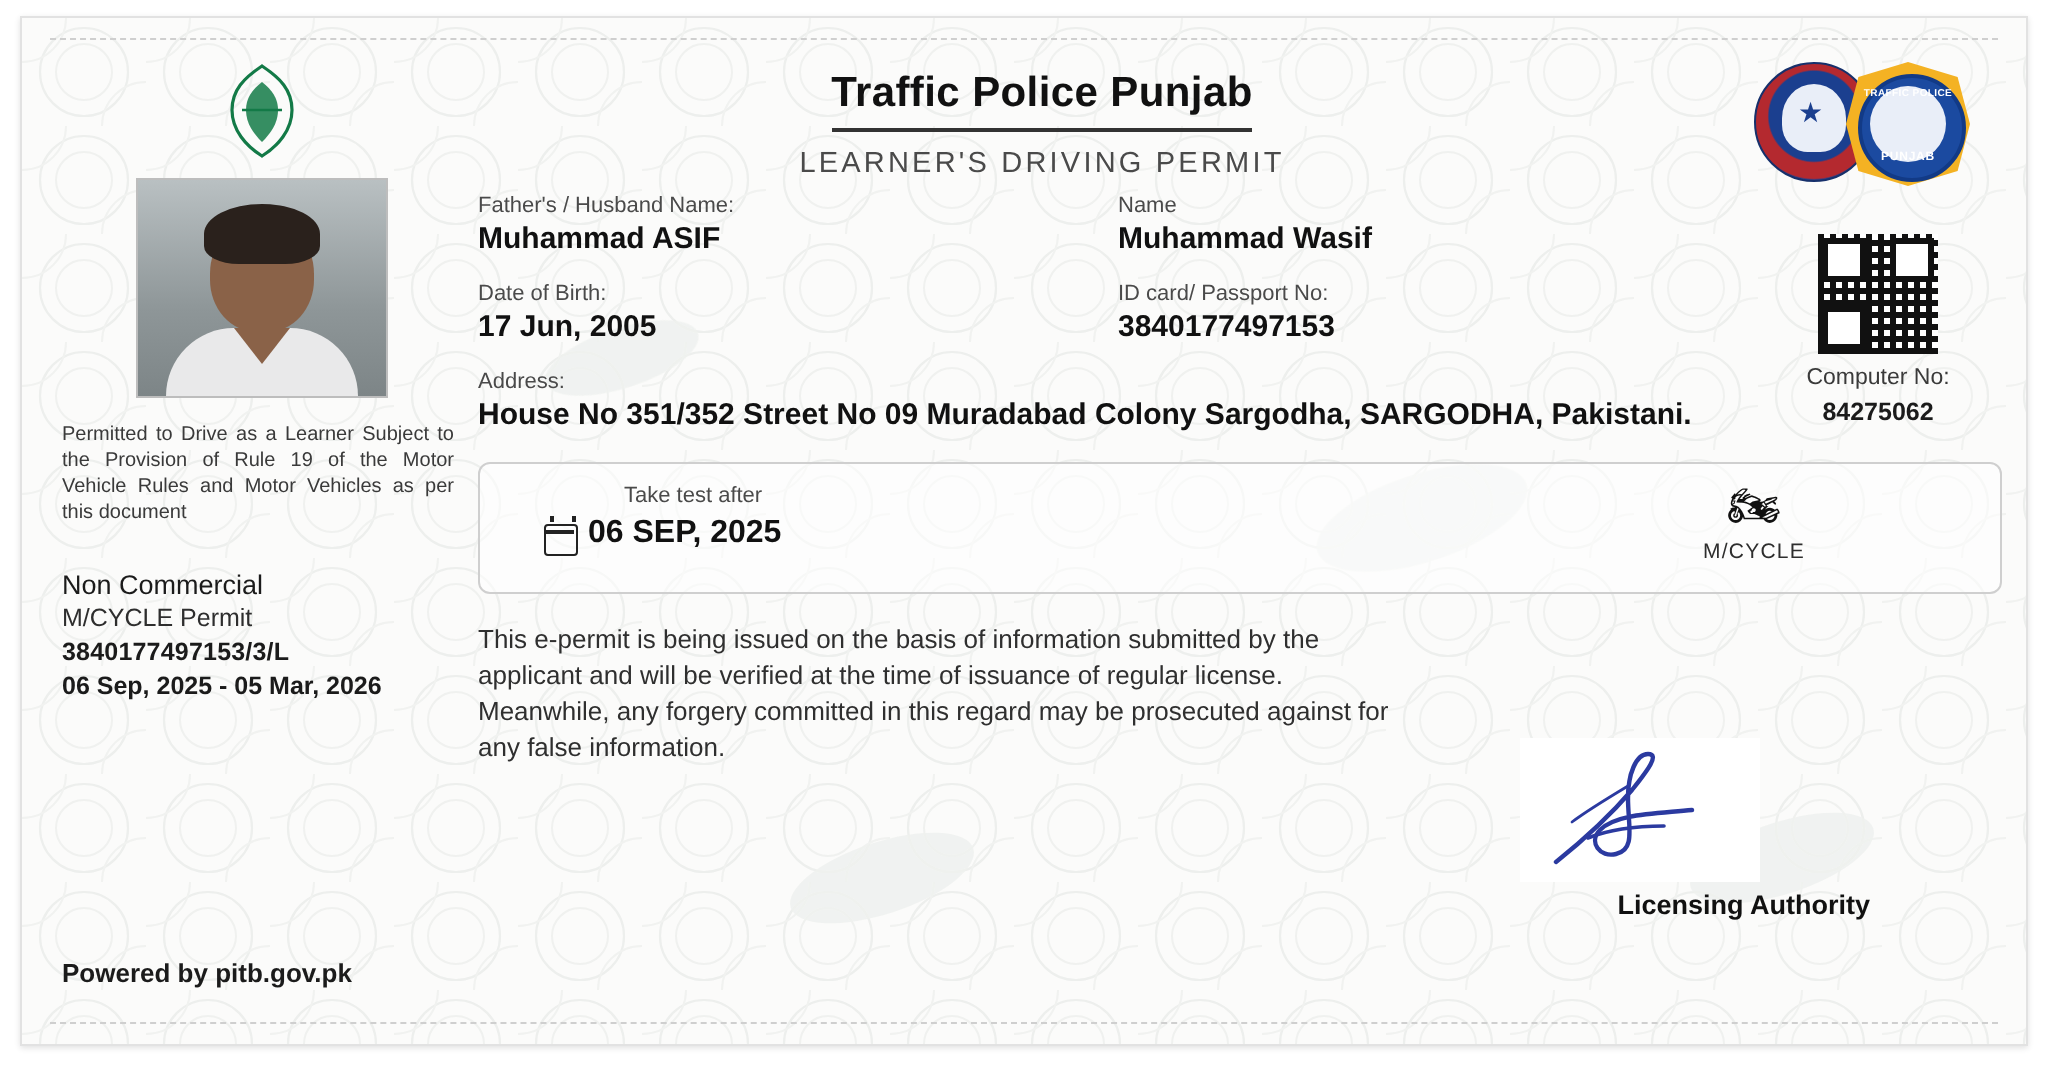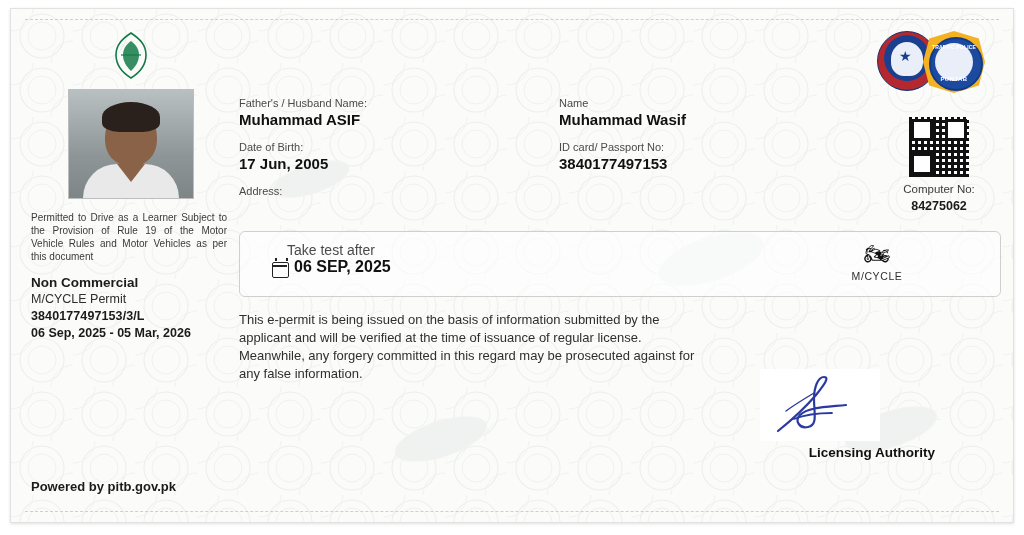--- a/index.html
+++ b/index.html
@@ -117,23 +117,23 @@
 
   .permit-note {
     margin-top: 12px;
     font-size: 10px;
     line-height: 13px;
     color: #3a3a3a;
     text-align: justify;
     width: 196px;
   }
   .non-commercial {
-    margin-top: 12px;
+    margin-top: 22px;
     font-size: 13.5px;
-    font-weight: bold;
+    font-weight: normal;
     color: #1b1b1b;
   }
   .mcycle-permit {
     font-size: 12.5px;
     color: #2e2e2e;
     margin-top: 2px;
   }
   .permit-no {
     font-size: 12.5px;
     font-weight: bold;
@@ -345,23 +345,23 @@
     top: 222px;
     width: 762px;
     height: 66px;
     border: 1px solid #cfcfcf;
     border-radius: 6px;
     background: rgba(255,255,255,0.55);
     box-sizing: border-box;
   }
   .test-label {
     position: absolute;
-    left: 47px;
+    left: 72px;
     top: 10px;
-    font-size: 14px;
+    font-size: 11px;
     color: #4a4a4a;
   }
   .test-date {
     position: absolute;
     left: 54px;
     top: 26px;
     font-size: 16px;
     font-weight: bold;
     color: #111;
   }
@@ -461,20 +461,24 @@
       <ellipse cx="430" cy="430" rx="48" ry="18" transform="rotate(-18 430 430)"></ellipse>
       <ellipse cx="880" cy="420" rx="48" ry="18" transform="rotate(-18 880 420)"></ellipse>
       <ellipse cx="300" cy="170" rx="40" ry="15" transform="rotate(-18 300 170)"></ellipse>
     </g>
   </svg>
 
   <div class="inner-border"></div>
 
   <div class="content">
 
+    <div class="title-wrap">
+      <div class="main-title">Traffic Police Punjab</div>
+      <div class="sub-title">LEARNER'S DRIVING PERMIT</div>
+    </div>
 
     <div class="logos">
       <div class="logo-police">
         <div class="inner"></div>
         <div class="star">★</div>
       </div>
       <div class="logo-badge">
         <div class="poly"></div>
         <div class="ring"></div>
         <div class="ring-inner"></div>
@@ -534,20 +538,21 @@
           <div class="value">17 Jun, 2005</div>
         </div>
         <div class="field">
           <div class="label">ID card/ Passport No:</div>
           <div class="value">3840177497153</div>
         </div>
       </div>
       <div class="field-row address-row">
         <div class="field">
           <div class="label">Address:</div>
+          <div class="value">House No 351/352 Street No 09 Muradabad Colony Sargodha, SARGODHA, Pakistani.</div>
         </div>
       </div>
     </div>
 
     <div class="test-box">
       <div class="cal-icon"></div>
       <div class="test-label">Take test after</div>
       <div class="test-date">06 SEP, 2025</div>
       <div class="vehicle-block">
         <div class="vehicle-icon">🏍</div>

